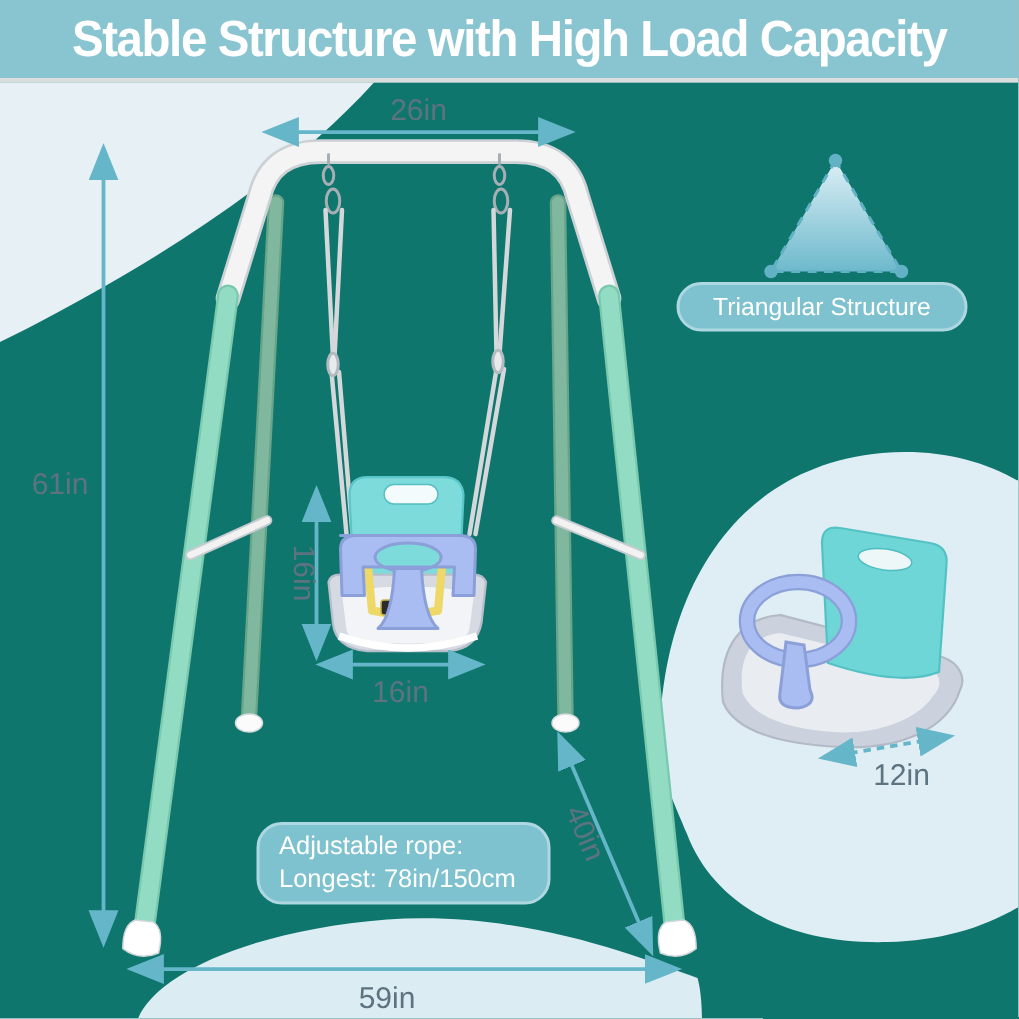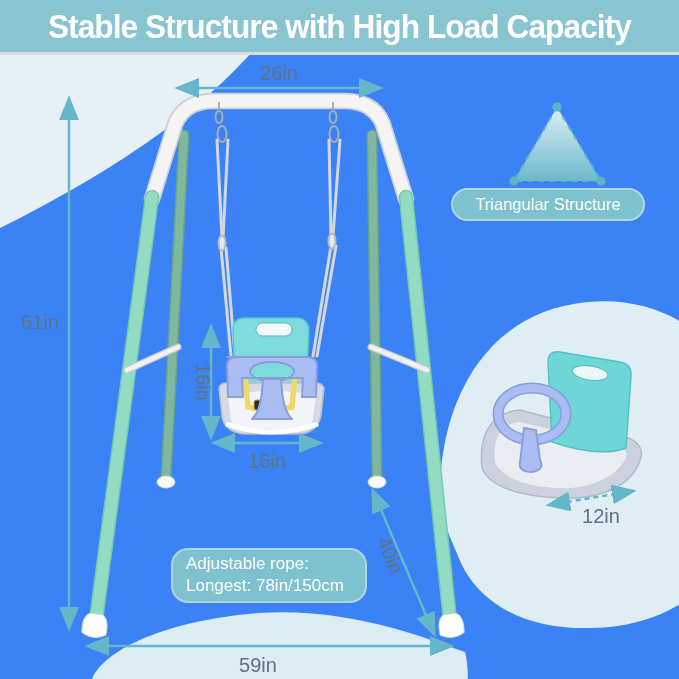--- a/index.html
+++ b/index.html
@@ -1,16 +1,16 @@
 <!DOCTYPE html>
 <html><head>
 <meta charset="utf-8">
 <style>
   html,body{margin:0;padding:0;background:#fff;}
-  #stage{position:relative;width:679px;height:679px;overflow:hidden;background:#3b82f6;
+  #stage{position:relative;width:679px;height:679px;overflow:hidden;background:#0f766e;
          font-family:"Liberation Sans",sans-serif;}
   
   #banner{position:absolute;left:0;top:0;width:679px;height:52px;background:#89c4d1;
           border-bottom:3px solid #d9dedd;display:flex;align-items:center;justify-content:center;}
   #banner h1{margin:0;color:#ffffff;font-size:34px;font-weight:bold;letter-spacing:-1px;
              white-space:nowrap;transform:scaleX(0.93);transform-origin:center;}
   
   #scene{position:absolute;left:0;top:55px;}
   text{font-family:"Liberation Sans",sans-serif;}
   .dimlabel{fill:#5d7380;font-size:20px;}

